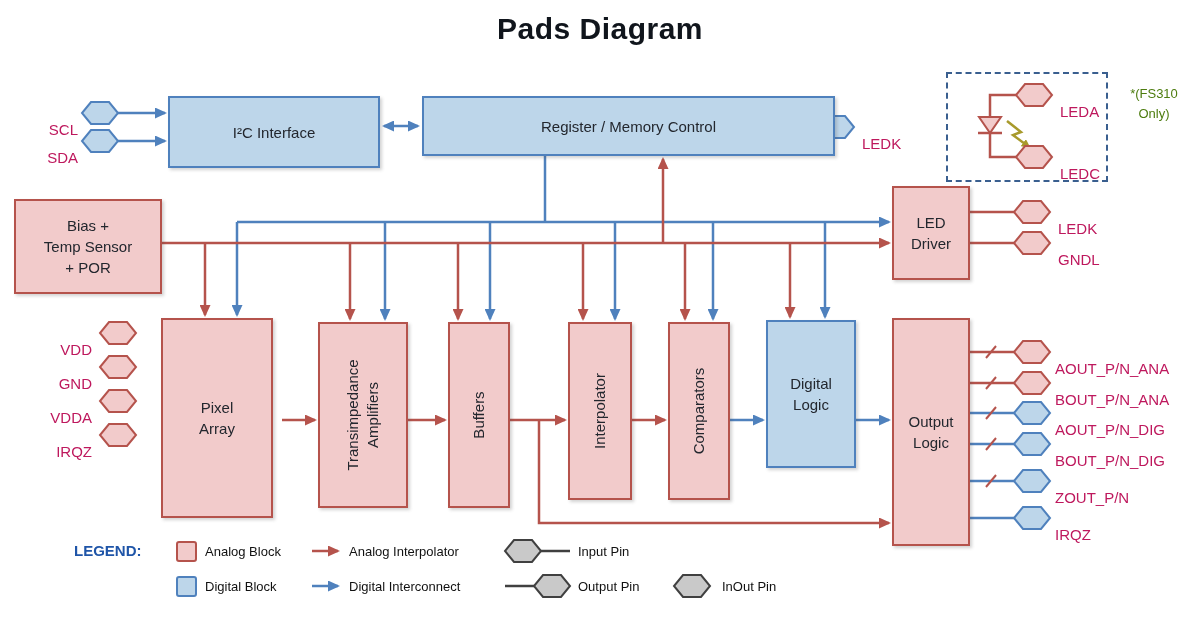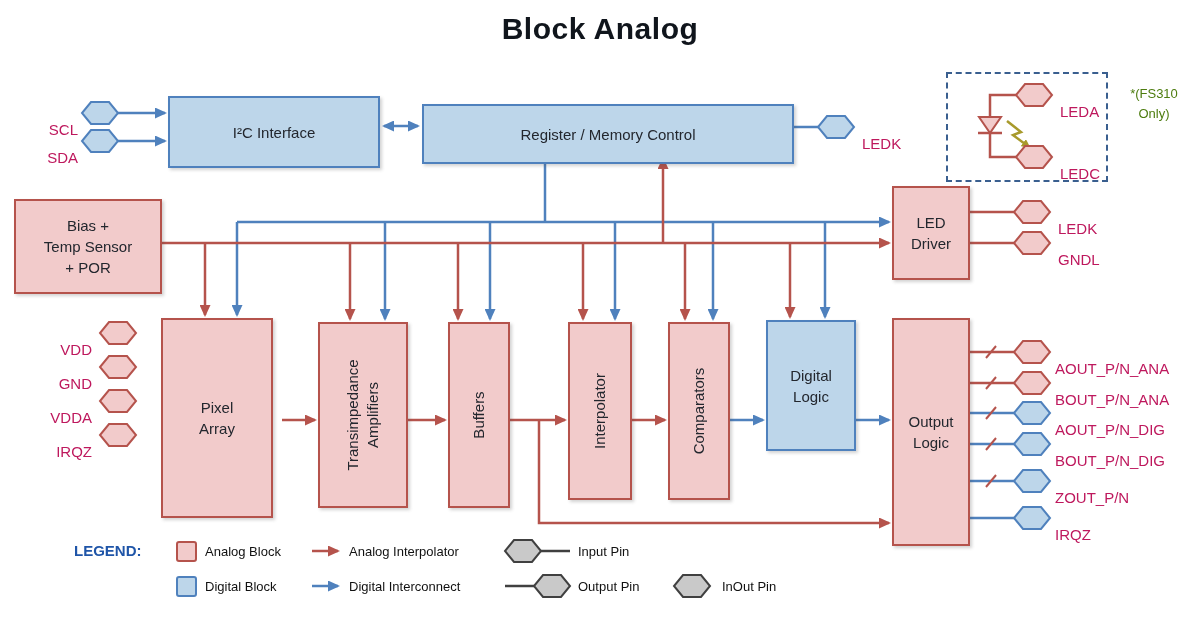--- a/index.html
+++ b/index.html
@@ -47,21 +47,21 @@
   .legend-heading{
     position:absolute;left:74px;top:542px;font-size:15px;font-weight:700;color:#1f55a8;
   }
   .llabel{position:absolute;font-size:13px;line-height:15px;color:#111;}
 </style>
 </head>
 <body>
 
 <div class="canvas">
 
-  <div class="title">Block Analog</div>
+  <div class="title">Pads Diagram</div>
 
   <svg class="wires" xmlns="http://www.w3.org/2000/svg">
     <defs>
       <polygon id="hexp" points="9,0 27,0 36,11 27,22 9,22 0,11"></polygon>
       <marker id="arA" markerUnits="userSpaceOnUse" markerWidth="12" markerHeight="11" viewBox="0 0 12 11" refX="10" refY="5.5" orient="auto-start-reverse">
         <path d="M0,0 L12,5.5 L0,11 Z" fill="#b5534c"></path>
       </marker>
       <marker id="arD" markerUnits="userSpaceOnUse" markerWidth="12" markerHeight="11" viewBox="0 0 12 11" refX="10" refY="5.5" orient="auto-start-reverse">
         <path d="M0,0 L12,5.5 L0,11 Z" fill="#4f81bd"></path>
       </marker>
@@ -156,21 +156,21 @@
       <path class="wg" d="M541 551 H570"></path>
       <path class="wg" d="M505 586 H536"></path>
       <use href="#hexp" x="534" y="575" class="hx-g"></use>
       <use href="#hexp" x="674" y="575" class="hx-g"></use>
     </g>
   </svg>
 
   <div class="block digital" style="left:168px;top:96px;width:212px;height:72px">
     <span class="lbl">I²C Interface</span>
   </div>
-  <div class="block digital" style="left:422px;top:104px;width:372px;height:60px">
+  <div class="block digital" style="left:422px;top:96px;width:413px;height:60px">
     <span class="lbl">Register / Memory Control</span>
   </div>
   <div class="block analog" style="left:14px;top:199px;width:148px;height:95px">
     <span class="lbl">Bias +
 Temp Sensor
 + POR</span>
   </div>
   <div class="block analog" style="left:161px;top:318px;width:112px;height:200px">
     <span class="lbl">Pixel
 Array</span>
@@ -181,21 +181,21 @@
   </div>
   <div class="block analog" style="left:448px;top:322px;width:62px;height:186px">
     <span class="vlabel">Buffers</span>
   </div>
   <div class="block analog" style="left:568px;top:322px;width:64px;height:178px">
     <span class="vlabel">Interpolator</span>
   </div>
   <div class="block analog" style="left:668px;top:322px;width:62px;height:178px">
     <span class="vlabel">Comparators</span>
   </div>
-  <div class="block digital" style="left:766px;top:320px;width:90px;height:131px">
+  <div class="block digital" style="left:766px;top:320px;width:90px;height:148px">
     <span class="lbl">Digital
 Logic</span>
   </div>
   <div class="block analog" style="left:892px;top:186px;width:78px;height:94px">
     <span class="lbl">LED
 Driver</span>
   </div>
   <div class="block analog" style="left:892px;top:318px;width:78px;height:228px">
     <span class="lbl">Output
 Logic</span>

